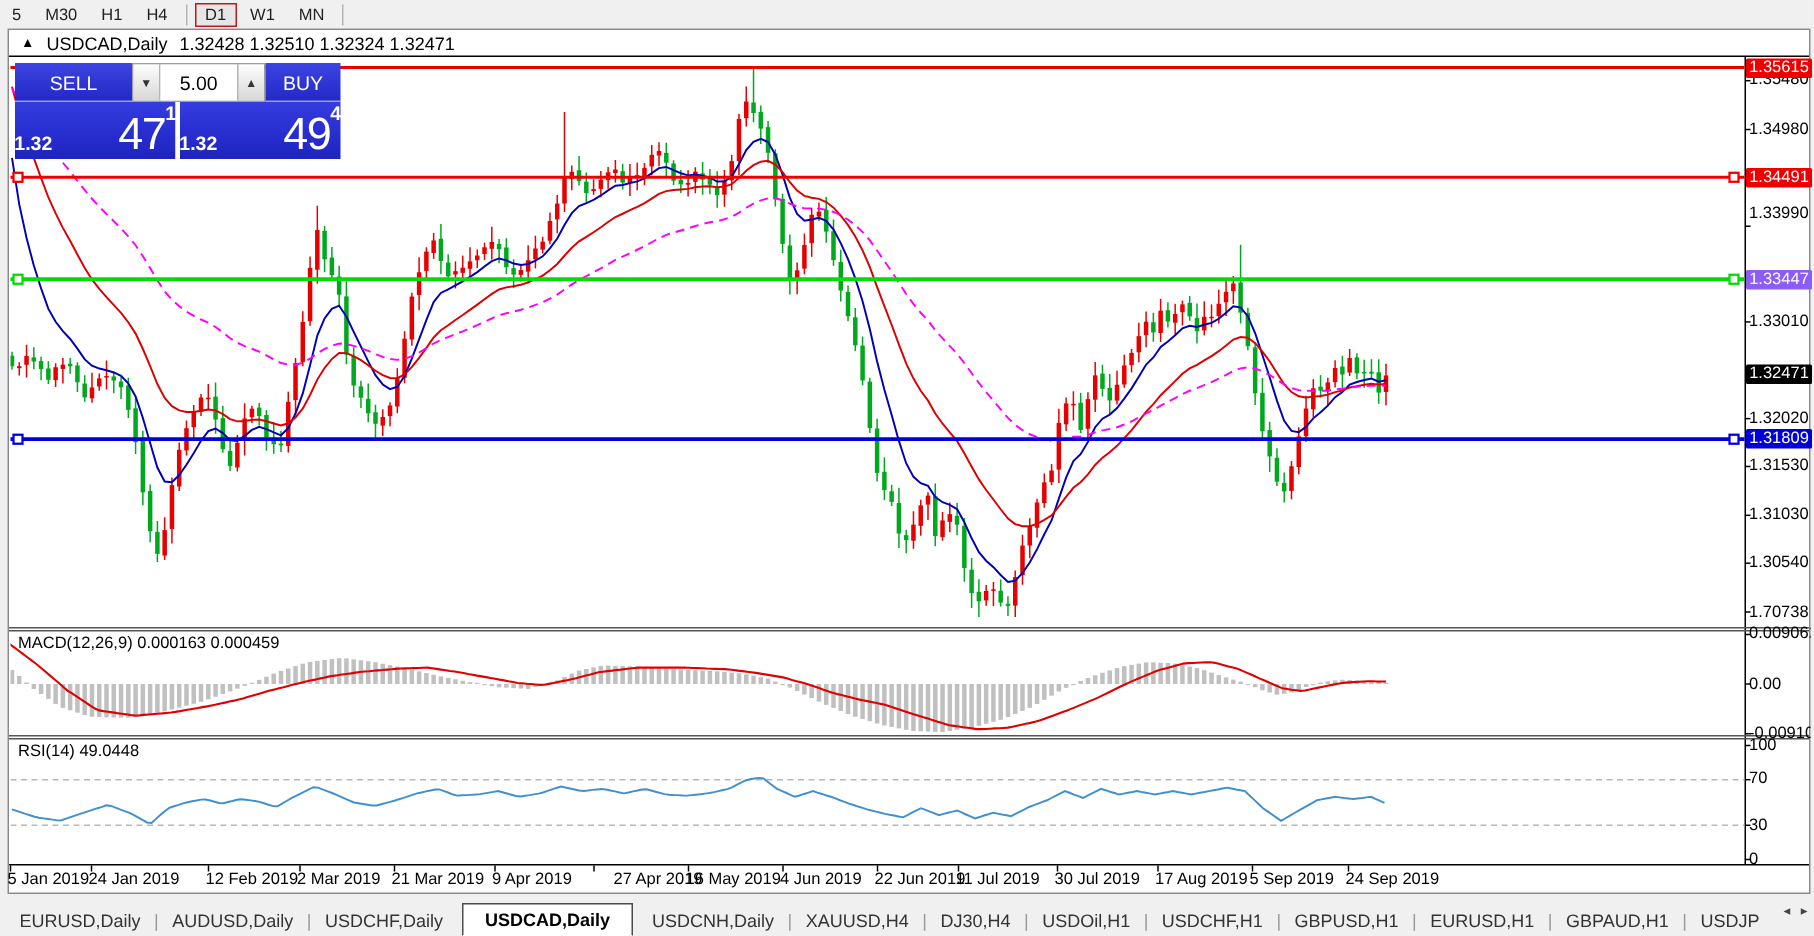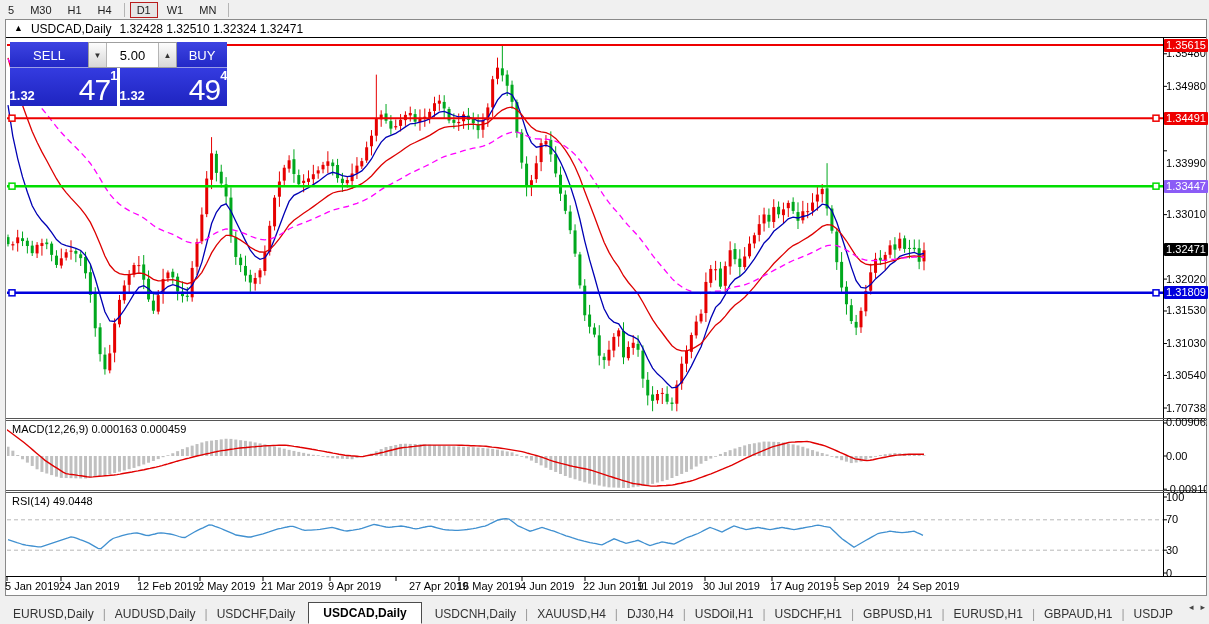--- a/index.html
+++ b/index.html
@@ -760,21 +760,21 @@
       </div>
     </div>
   </div>
 
   <div class="indlabel" style="top:423px;">MACD(12,26,9) 0.000163 0.000459</div>
   <div class="indlabel" style="top:495px;">RSI(14) 49.0448</div>
 
   <div id="labels">
       <div class="axlabel" style="top: 47.2902px;">1.35480</div>
       <div class="axlabel" style="top: 79.8465px;">1.34980</div>
-      <div class="axlabel" style="top: 136px; margin-top: 21px;">1.33990</div>
+      <div class="axlabel" style="top: 136px;">1.33990</div>
       <div class="axlabel" style="top: 208.118px;">1.33010</div>
       <div class="axlabel" style="top: 272.58px;">1.32020</div>
       <div class="axlabel" style="top: 304.485px;">1.31530</div>
       <div class="axlabel" style="top: 337.041px;">1.31030</div>
       <div class="axlabel" style="top: 368.947px;">1.30540</div>
       <div class="axlabel" style="top: 401.503px;">1.70738</div>
       <div class="axlabel boxed" style="top: 38.5px; background: rgb(238, 0, 0); color: rgb(255, 255, 255);">1.35615</div>
       <div class="axlabel boxed" style="top: 111.687px; background: rgb(238, 0, 0); color: rgb(255, 255, 255);">1.34491</div>
       <div class="axlabel boxed" style="top: 179.664px; background: #8b5cf6; color: rgb(255, 255, 255);">1.33447</div>
       <div class="axlabel boxed" style="top: 286.319px; background: rgb(0, 0, 221); color: rgb(255, 255, 255);">1.31809</div>
@@ -814,21 +814,21 @@
       <div class="tab">USDJP</div>
     </div>
   <div id="tabarrows">
     <span id="arrL">◂</span>
     <span id="arrR">▸</span>
   </div>
 
 <div class="datelabel" style="left: 5px;">5 Jan 2019</div>
     <div class="datelabel" style="left: 59px;">24 Jan 2019</div>
     <div class="datelabel" style="left: 137px;">12 Feb 2019</div>
-    <div class="datelabel" style="left: 198px;">2 May 2019</div>
+    <div class="datelabel" style="left: 198px;">2 Mar 2019</div>
     <div class="datelabel" style="left: 261px;">21 Mar 2019</div>
     <div class="datelabel" style="left: 328px;">9 Apr 2019</div>
     <div class="datelabel" style="left: 409px;">27 Apr 2019</div>
     <div class="datelabel" style="left: 457px;">16 May 2019</div>
     <div class="datelabel" style="left: 520px;">4 Jun 2019</div>
     <div class="datelabel" style="left: 583px;">22 Jun 2019</div>
     <div class="datelabel" style="left: 600px; margin-left: 37px;">11 Jul 2019</div>
     <div class="datelabel" style="left: 703px;">30 Jul 2019</div>
     <div class="datelabel" style="left: 770px;">17 Aug 2019</div>
     <div class="datelabel" style="left: 833px;">5 Sep 2019</div>

